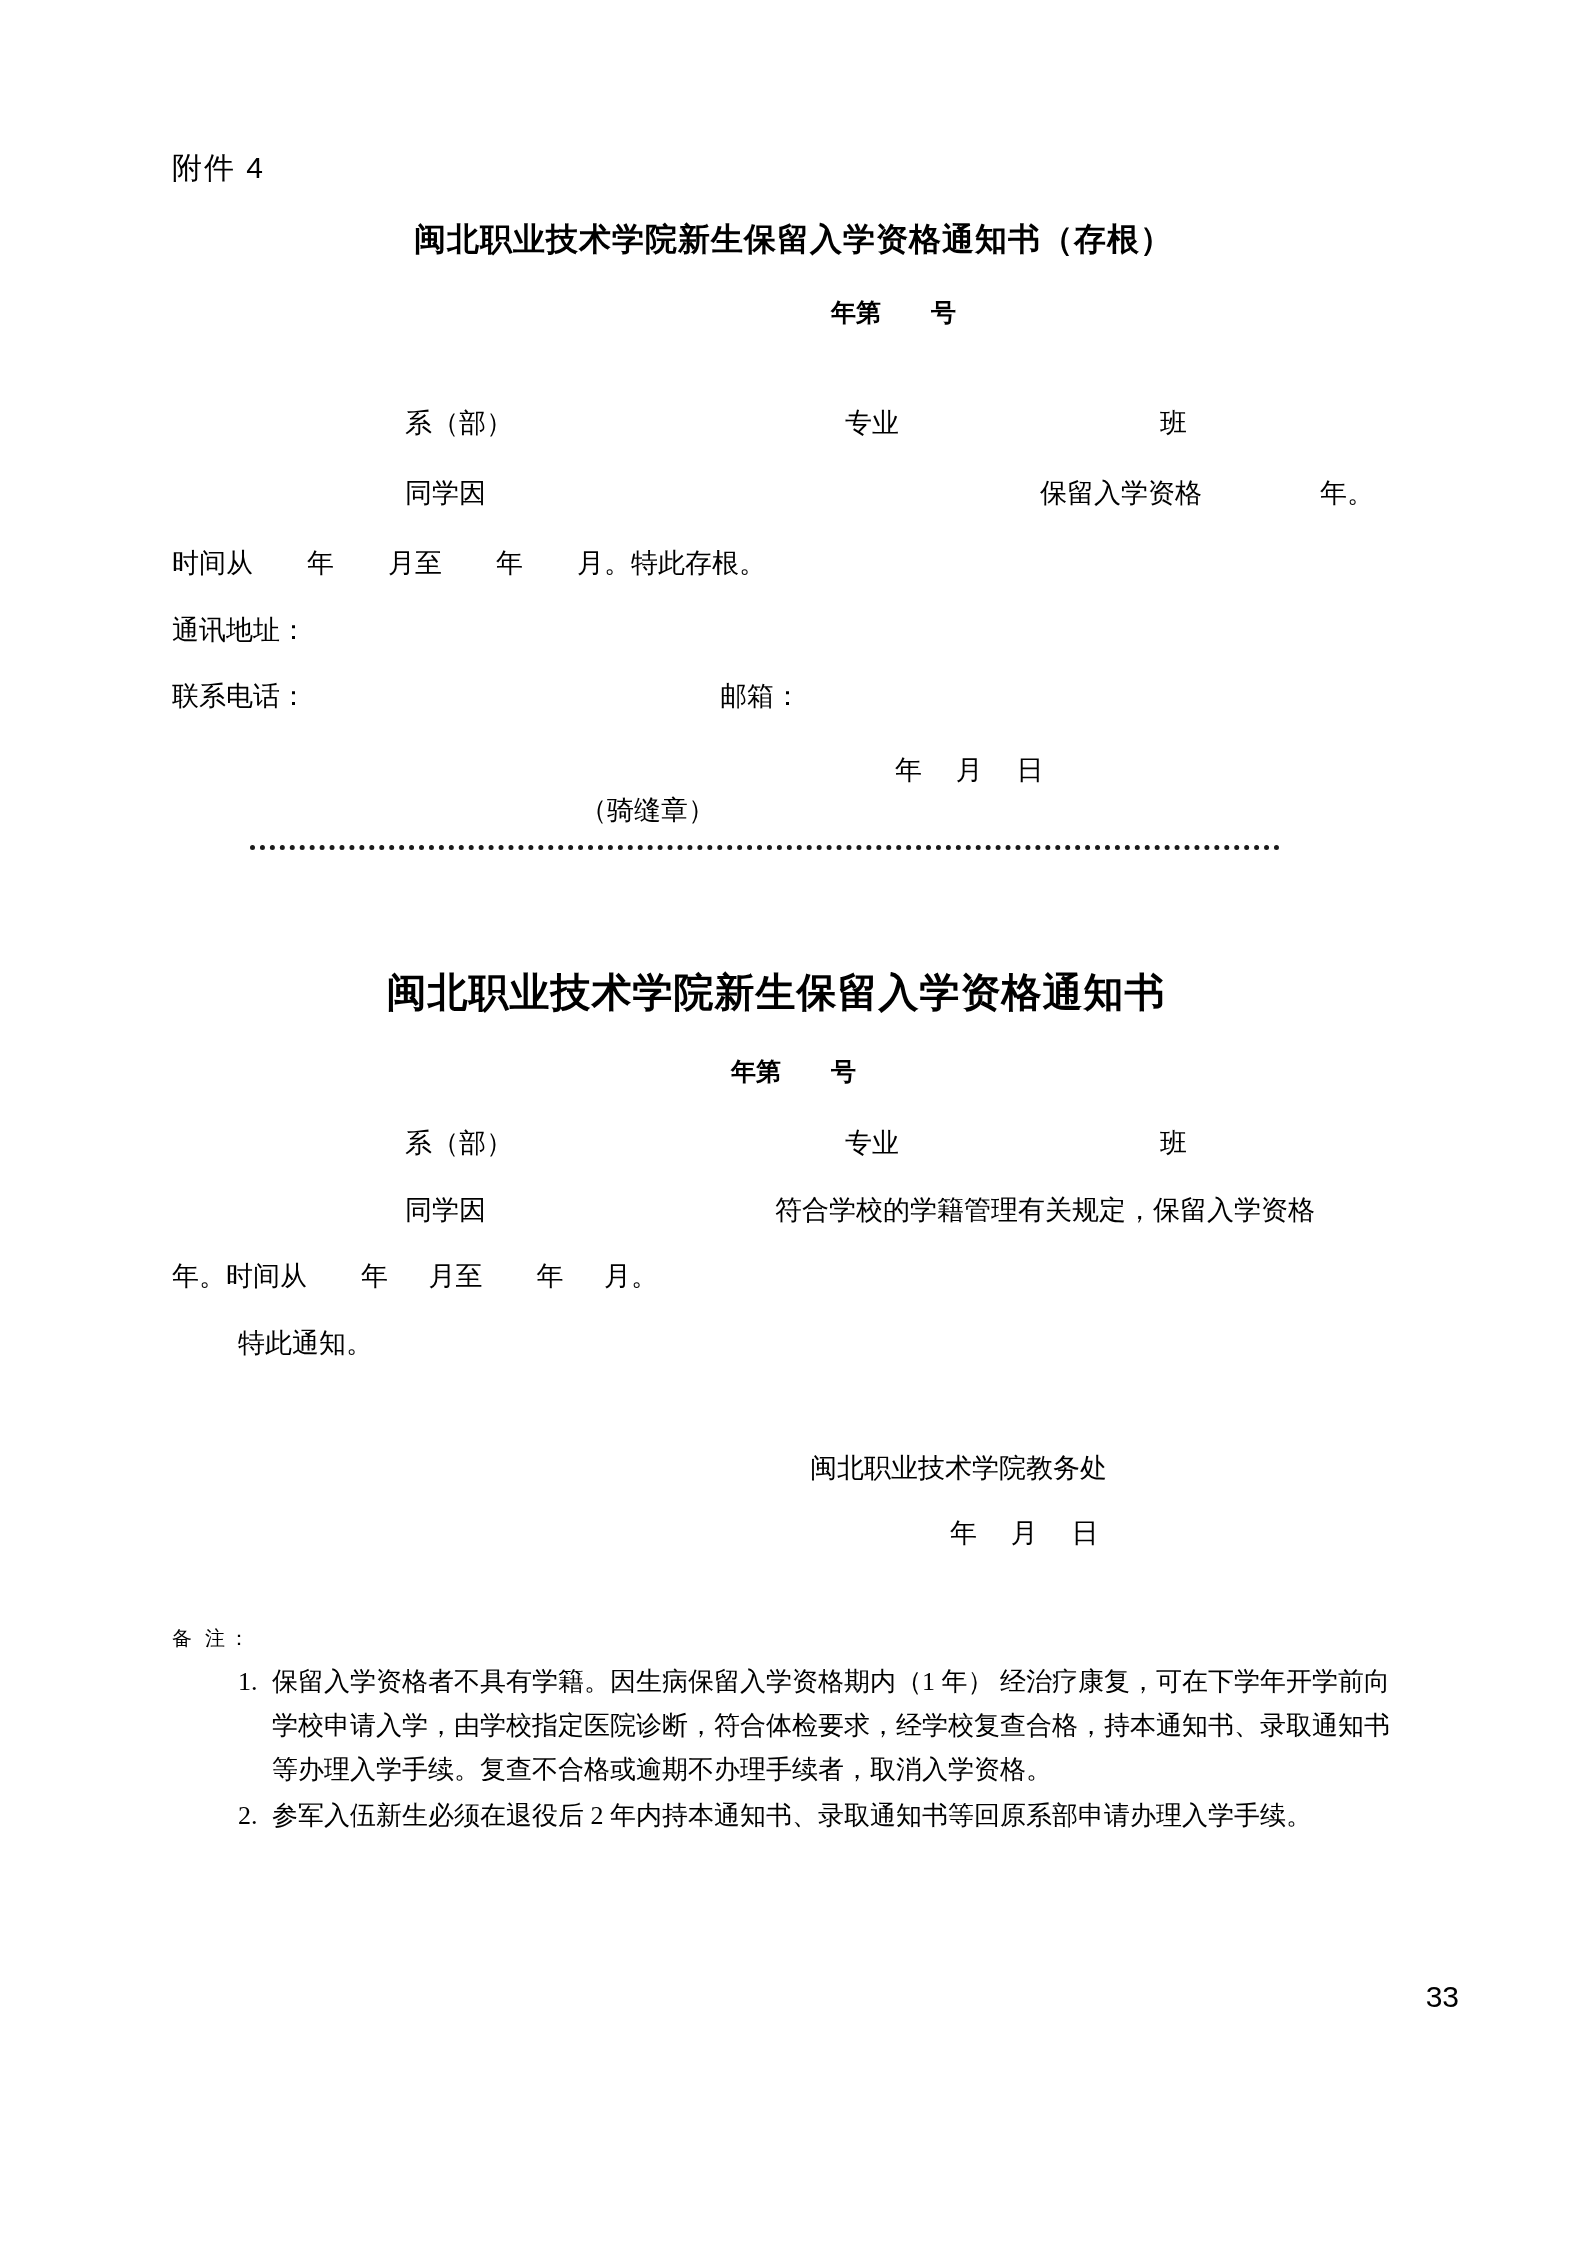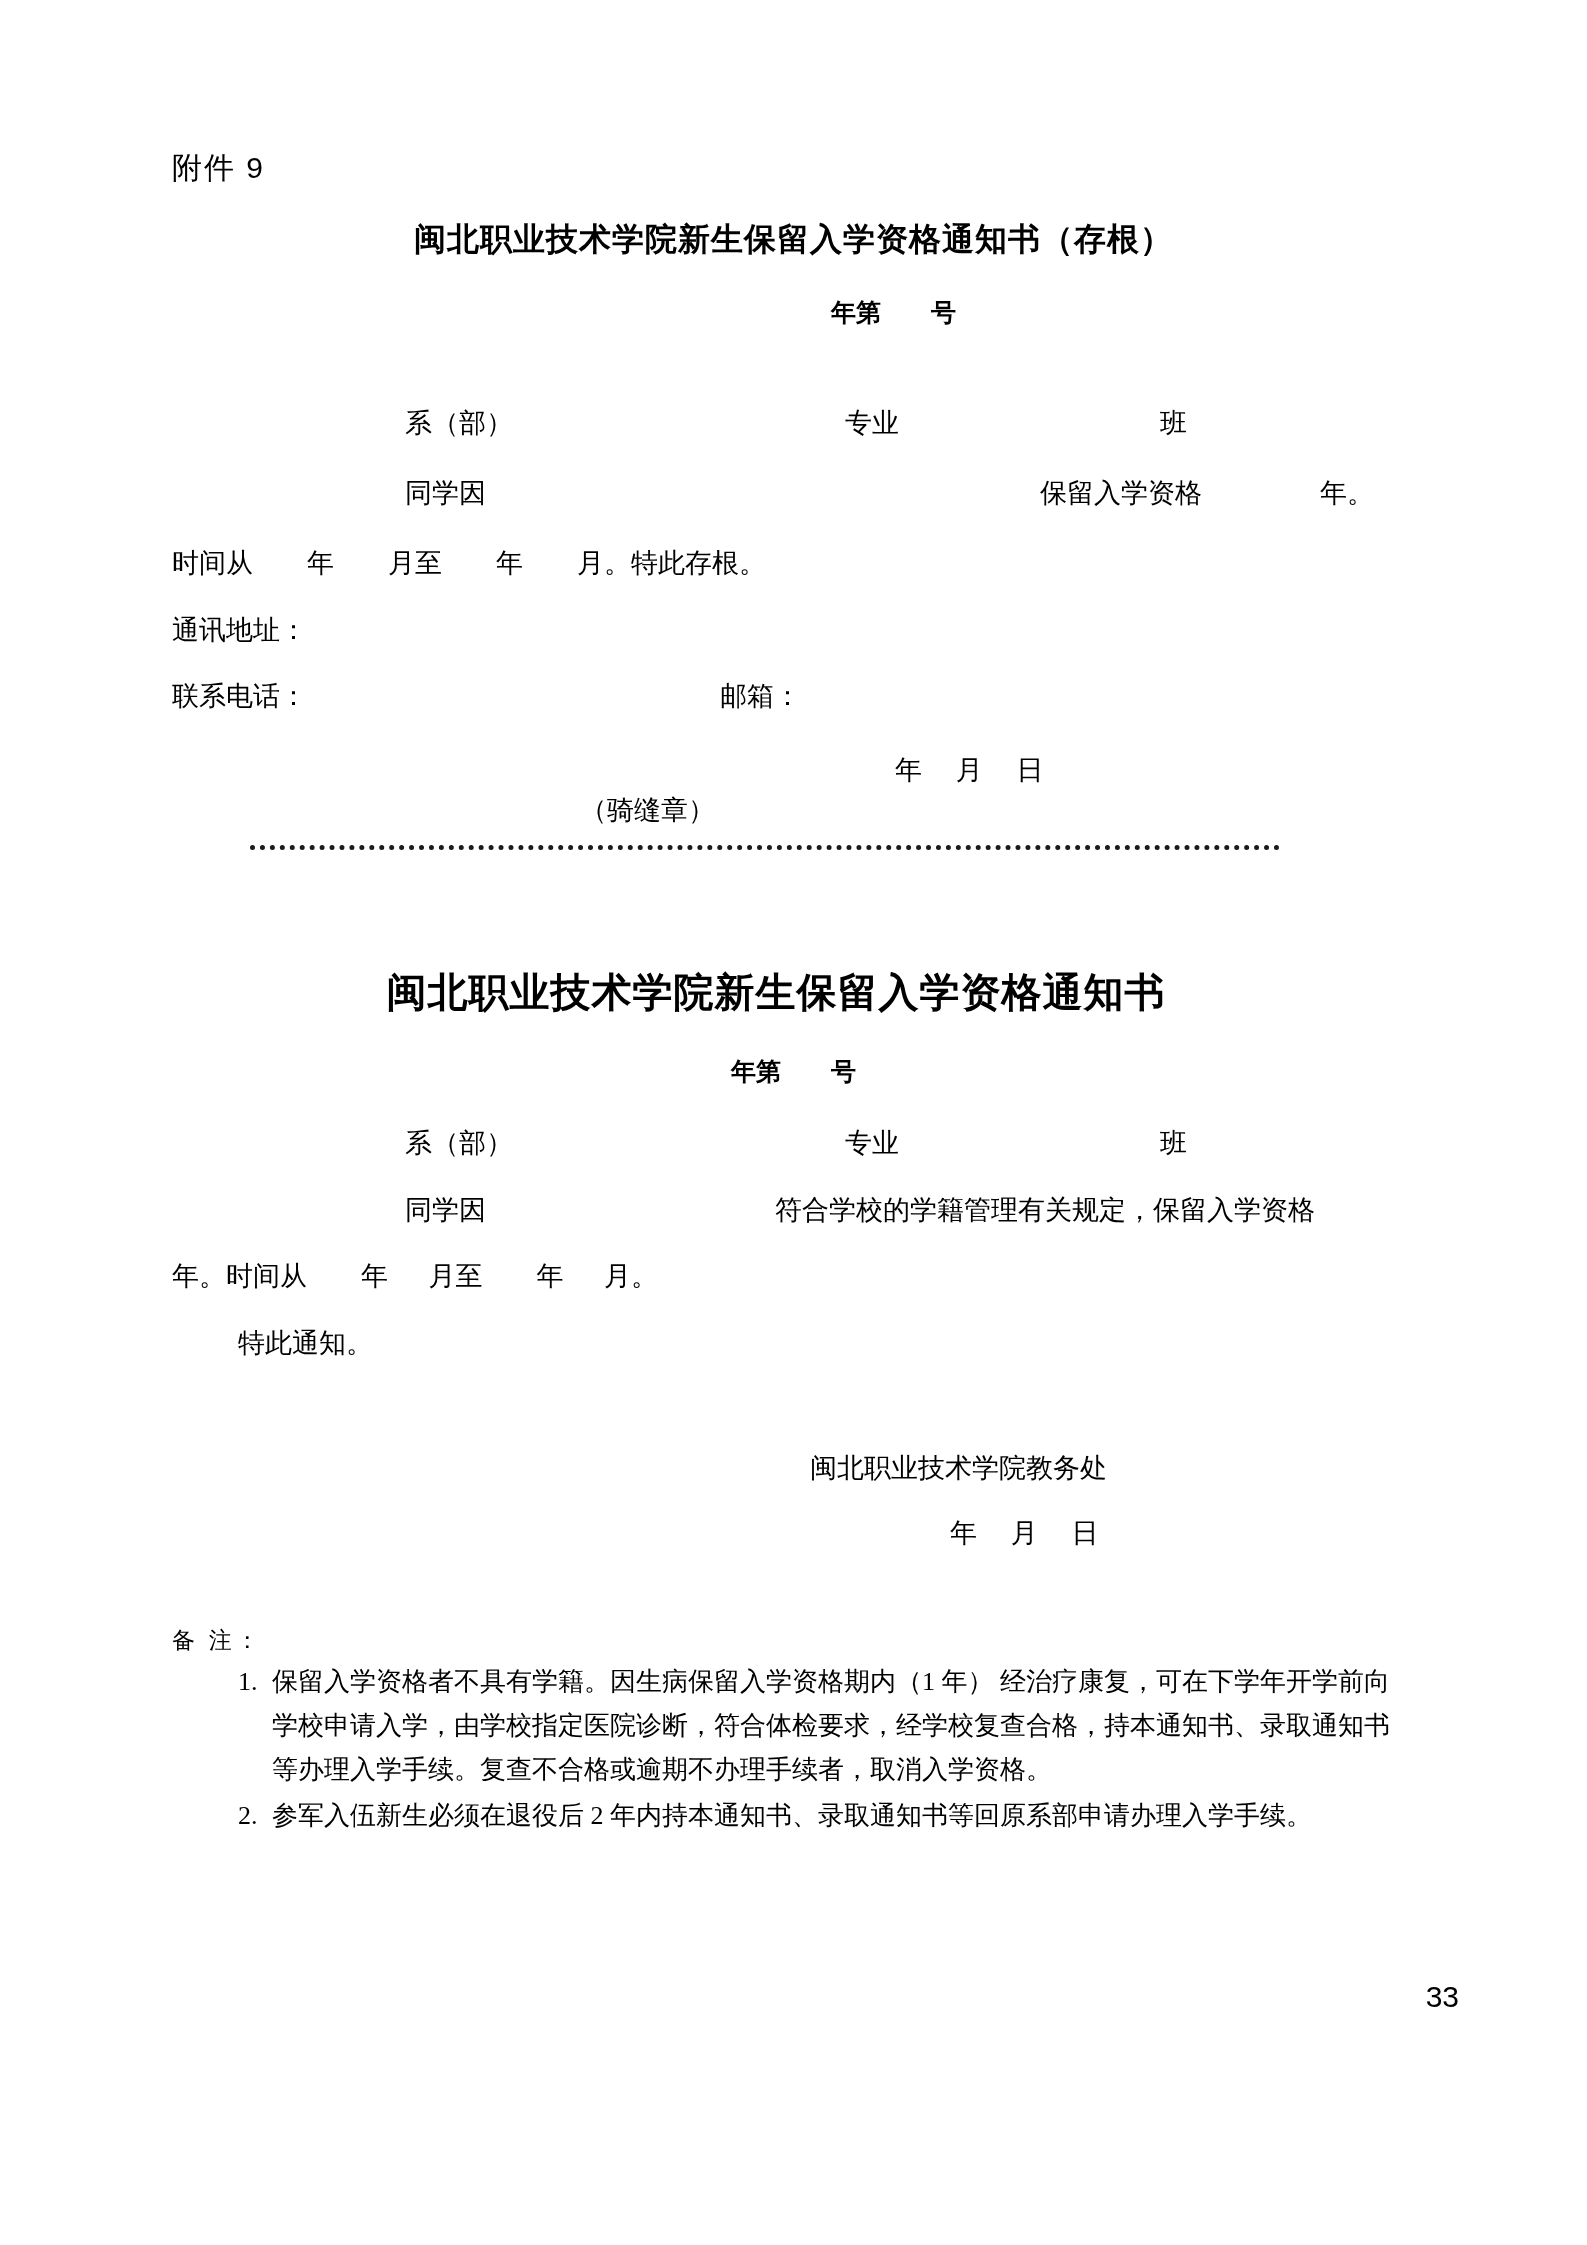--- a/index.html
+++ b/index.html
@@ -114,21 +114,21 @@
 
   .n2-stu    { left: 405px; top: 1192px; }
   .n2-text   { left: 775px; top: 1192px; }
 
   .n3        { left: 172px; top: 1258px; }
   .n4        { left: 238px; top: 1325px; text-align: right; }
 
   .n5-office { left: 810px; top: 1450px; }
   .n6-date   { left: 950px; top: 1515px; }
 
-  .remark-label { left: 172px; top: 1625px; font-size: 23px; letter-spacing: 4px; }
+  .remark-label { left: 172px; top: 1625px; font-size: 20px; letter-spacing: 4px; }
 
   .remark-list {
     position: absolute;
     left: 238px;
     top: 1660px;
     width: 1160px;
     font-size: 26px;
     line-height: 44px;
   }
   .remark-item {
@@ -150,21 +150,21 @@
     top: 1980px;
     font-size: 30px;
     font-family: "Liberation Sans", sans-serif;
   }
 </style>
 </head>
 <body>
 
 <div class="page">
 
-  <div class="line attach-label">附件 9</div>
+  <div class="line attach-label">附件 4</div>
 
   <div class="line title1">闽北职业技术学院新生保留入学资格通知书（存根）</div>
   <div class="line numline1">年第        号</div>
 
   <div class="row r1-dept">系（部）</div>
   <div class="row r1-major">专业</div>
   <div class="row r1-class">班</div>
 
   <div class="row r2-stu">同学因</div>
   <div class="row r2-keep">保留入学资格</div>

